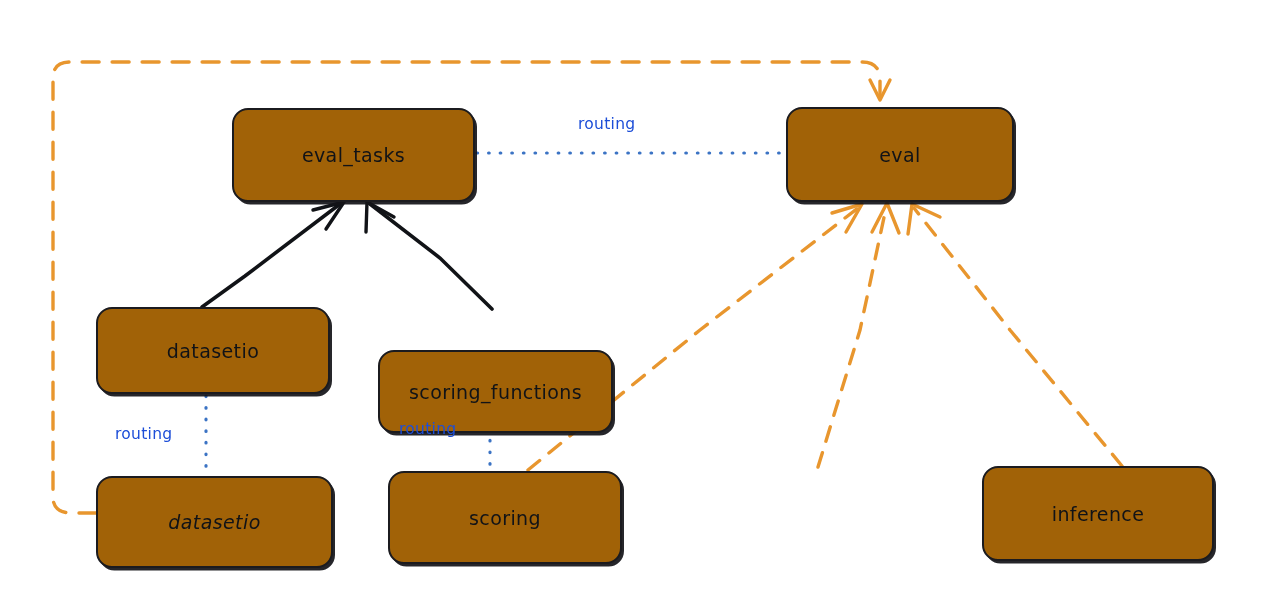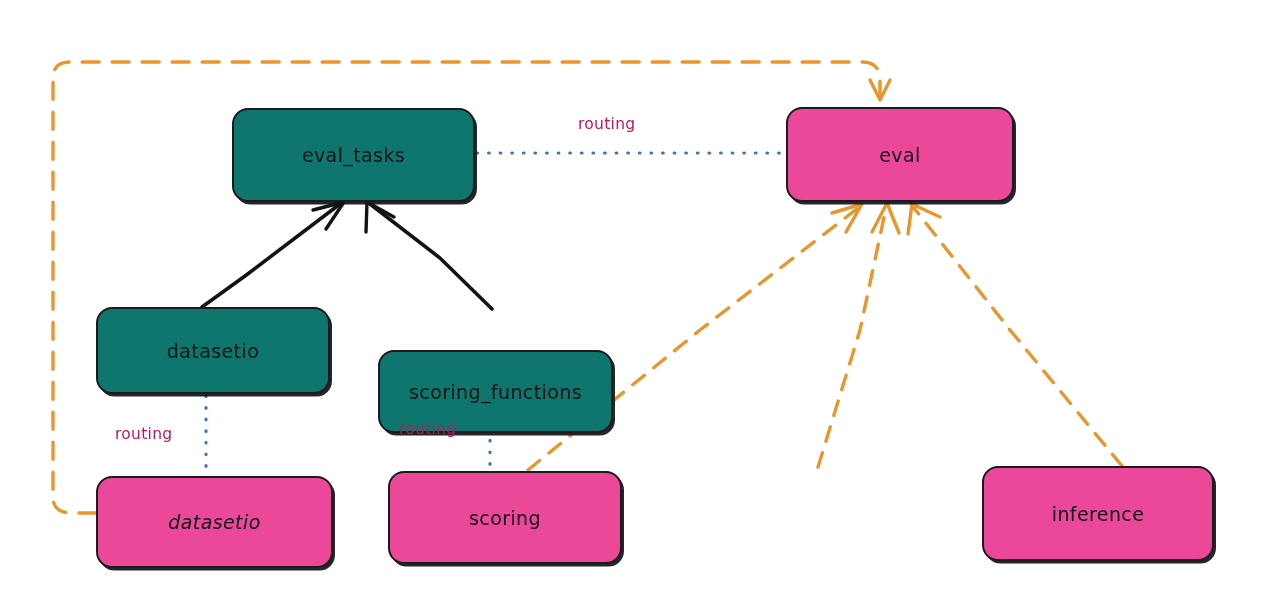--- a/index.html
+++ b/index.html
@@ -34,31 +34,31 @@
     justify-content: center;
     border: 2.4px solid #1b1b1f;
     border-radius: 16px;
     font-family: "DejaVu Sans", sans-serif;
     font-size: 19px;
     letter-spacing: 0.4px;
     color: #111317;
     box-shadow: 2.5px 3px 0 -0.5px rgba(20,20,24,0.92);
     z-index: 3;
   }
-  .node.blue { background: #0f766e; }
-  .node.green { background: #ec4899; }
+  .node.blue { background: #a16207; }
+  .node.green { background: #a16207; }
   .node-label {
     pointer-events: none;
     white-space: nowrap;
   }
   .edge-label {
     position: absolute;
     font-family: "DejaVu Sans", sans-serif;
     font-size: 15.5px;
-    color: #be185d;
+    color: #1d4ed8;
     letter-spacing: 0.3px;
     white-space: nowrap;
     z-index: 4;
   }
 </style>
 </head>
 <body>
 
 <div id="canvas">
 

